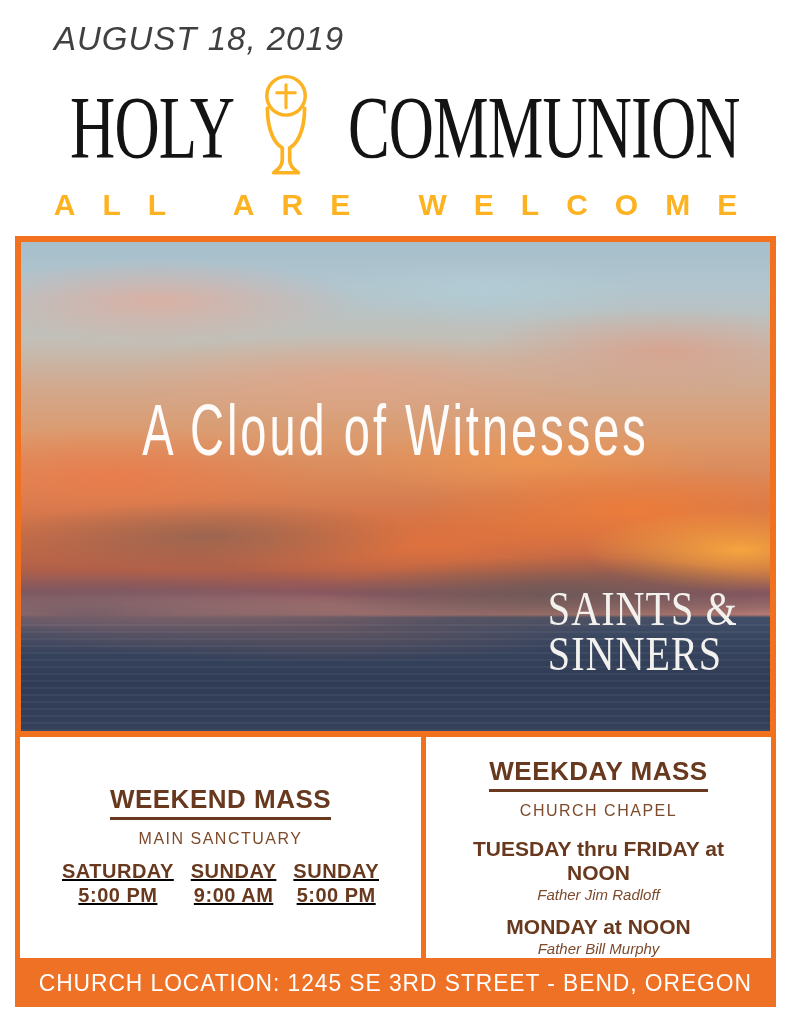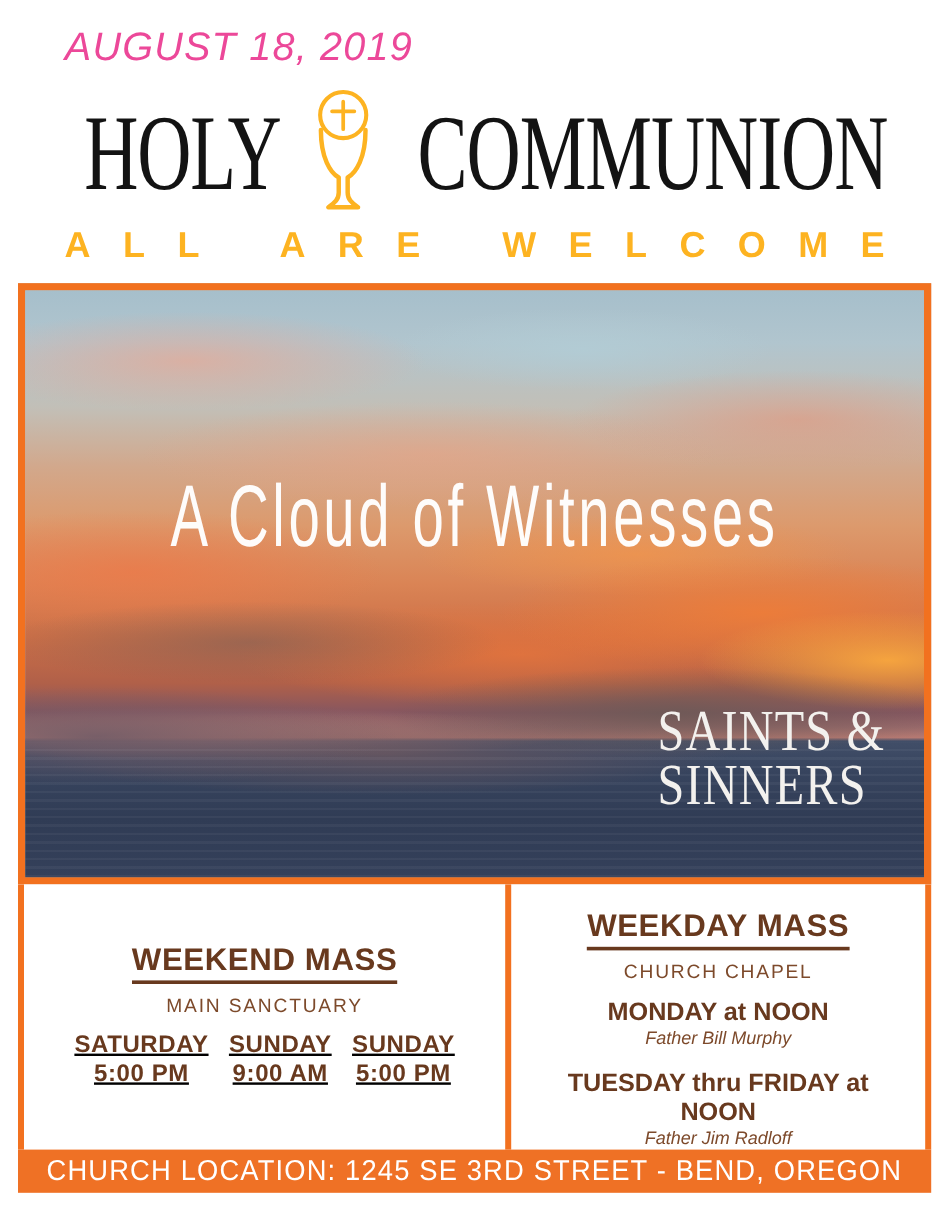--- a/index.html
+++ b/index.html
@@ -17,21 +17,21 @@
 
   
   .date-line {
     position: absolute;
     left: 54px;
     top: 20px;
     font-size: 33px;
     font-style: italic;
     font-weight: 500;
     letter-spacing: 1px;
-    color: #ec4899;
+    color: #404040;
   }
 
   .title-row {
     position: absolute;
     left: 14px;
     top: 78px;
     width: 100%;
     height: 98px;
     display: flex;
     align-items: center;
@@ -208,21 +208,21 @@
   }
   .weekday-celebrant {
     font-size: 15px;
     font-style: italic;
     color: #7d4a2b;
     margin-top: 1px;
   }
   .weekday-item.second { margin-top: 17px; }
 
   .location-bar {
-    height: 36px;
+    height: 49px;
     background: #ef7125;
     display: flex;
     align-items: center;
     justify-content: center;
   }
   .location-text {
     color: #ffffff;
     font-size: 24px;
     font-weight: 400;
     letter-spacing: 1px;
@@ -292,28 +292,28 @@
             <div>5:00 PM</div>
           </div>
         </div>
       </div>
 
       <div class="panel-divider"></div>
 
       <div class="panel-right">
         <span class="mass-title">WEEKDAY MASS</span>
         <div class="mass-location">CHURCH CHAPEL</div>
+        <div class="weekday-item second">
+          <div class="weekday-schedule">TUESDAY thru FRIDAY at NOON</div>
+          <div class="weekday-celebrant">Father Jim Radloff</div>
+        </div>
         <div class="weekday-item">
           <div class="weekday-schedule">MONDAY at NOON</div>
           <div class="weekday-celebrant">Father Bill Murphy</div>
         </div>
-        <div class="weekday-item second">
-          <div class="weekday-schedule">TUESDAY thru FRIDAY at NOON</div>
-          <div class="weekday-celebrant">Father Jim Radloff</div>
-        </div>
       </div>
 
     </div>
 
     <div class="location-bar">
       <span class="location-text">CHURCH LOCATION: 1245 SE 3RD STREET - BEND, OREGON</span>
     </div>
   </div>
 
 </div>

